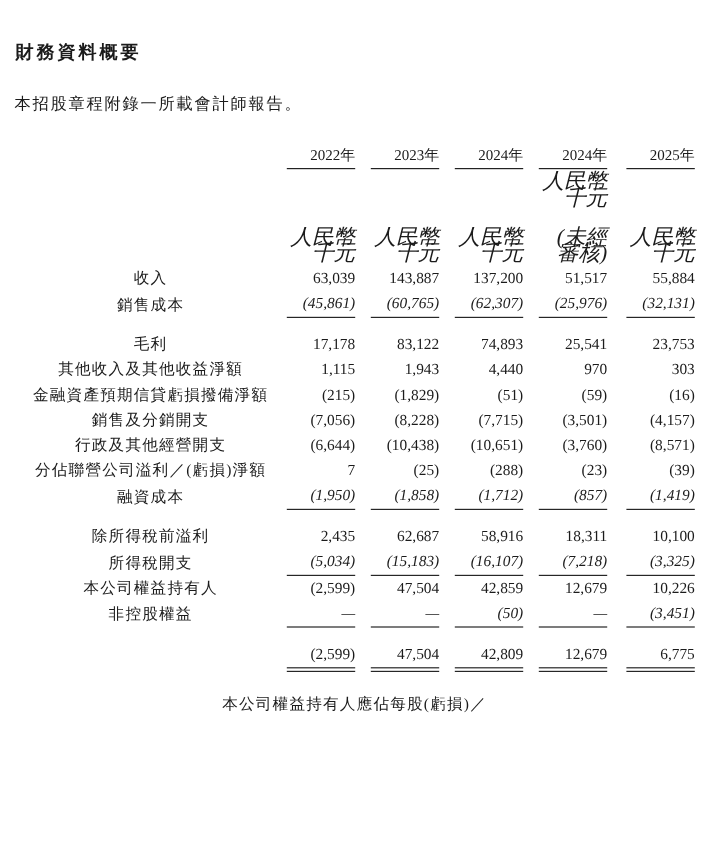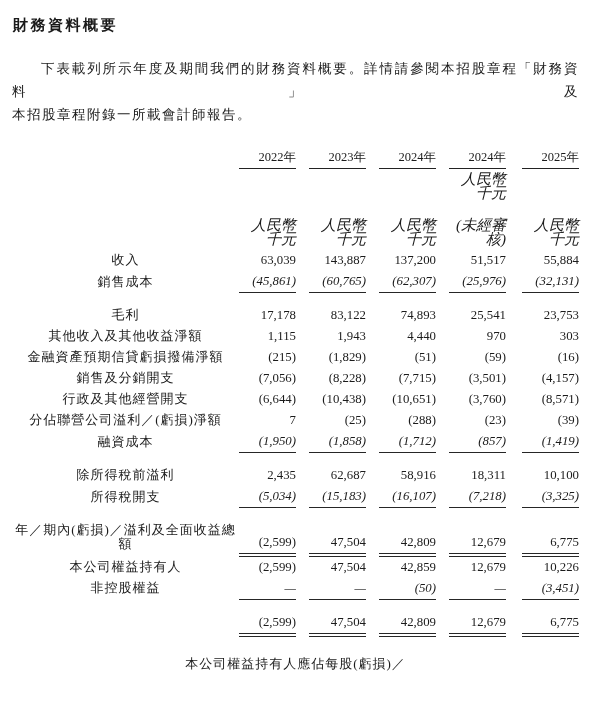--- a/index.html
+++ b/index.html
@@ -13,21 +13,21 @@
     box-sizing: border-box;
   }
   .page {
     padding: 12px 26px 0 12px;
     box-sizing: border-box;
   }
   .title {
     font-size: 15px;
     font-weight: bold;
     letter-spacing: 2.5px;
-    margin: 4px 0 0 1px;
+    margin: 22px 0 0 1px;
   }
   .intro {
     margin-top: 22px;
     font-size: 13.5px;
     line-height: 23px;
     letter-spacing: 1.5px;
   }
   .intro .line1 {
     text-indent: 29px;
     text-align: justify;
@@ -59,21 +59,21 @@
     font-weight: bold;
     text-align: right;
     border-bottom: 1.5px solid #222;
     padding: 5px 4px 3px 0;
     font-size: 12.5px;
   }
   td.unit {
     font-style: italic;
     text-align: right;
     padding: 5px 2px 2px 0;
-    font-size: 15px;
+    font-size: 18px;
     vertical-align: top;
   }
   td.unit .note { text-align: right; margin-top: 18px; }
   
   td.lbl {
     text-align: center;
     letter-spacing: 1px;
     padding-right: 4px;
   }
   .b { font-weight: bold; }
@@ -89,21 +89,20 @@
   tr.gap-lg > td, tr.gap-lg > th { padding-top: 20px; }
 </style>
 </head>
 <body>
 
 <div class="page">
 
   <div class="title">財務資料概要</div>
 
   <div class="intro">
-    <div class="line1">下表載列所示年度及期間我們的財務資料概要。詳情請參閱本招股章程「財務資料」及</div>
     <div class="line2">本招股章程附錄一所載會計師報告。</div>
   </div>
 
   <table class="fin">
     <colgroup>
       <col style="width:227px">
       <col style="width:57px">
         <col style="width:13px">
       <col style="width:57px">
         <col style="width:13px">
@@ -268,32 +267,20 @@
           <td class="v p rs">(5,034)</td>
           <td class="sp"></td>
           <td class="v p rs">(15,183)</td>
           <td class="sp"></td>
           <td class="v p rs">(16,107)</td>
           <td class="sp"></td>
           <td class="v p rs">(7,218)</td>
           <td class="sp"></td>
           <td class="v p rs">(3,325)</td>
         </tr>
-        <tr class="gap-sm">
-          <td class="lbl b">年／期內(虧損)／溢利及全面收益總額</td>
-          <td class="v p rd">(2,599)</td>
-          <td class="sp"></td>
-          <td class="v rd">47,504</td>
-          <td class="sp"></td>
-          <td class="v rd">42,809</td>
-          <td class="sp"></td>
-          <td class="v rd">12,679</td>
-          <td class="sp"></td>
-          <td class="v rd">6,775</td>
-        </tr>
         <tr>
           <td class="lbl">本公司權益持有人</td>
           <td class="v p">(2,599)</td>
           <td class="sp"></td>
           <td class="v">47,504</td>
           <td class="sp"></td>
           <td class="v">42,859</td>
           <td class="sp"></td>
           <td class="v">12,679</td>
           <td class="sp"></td>

